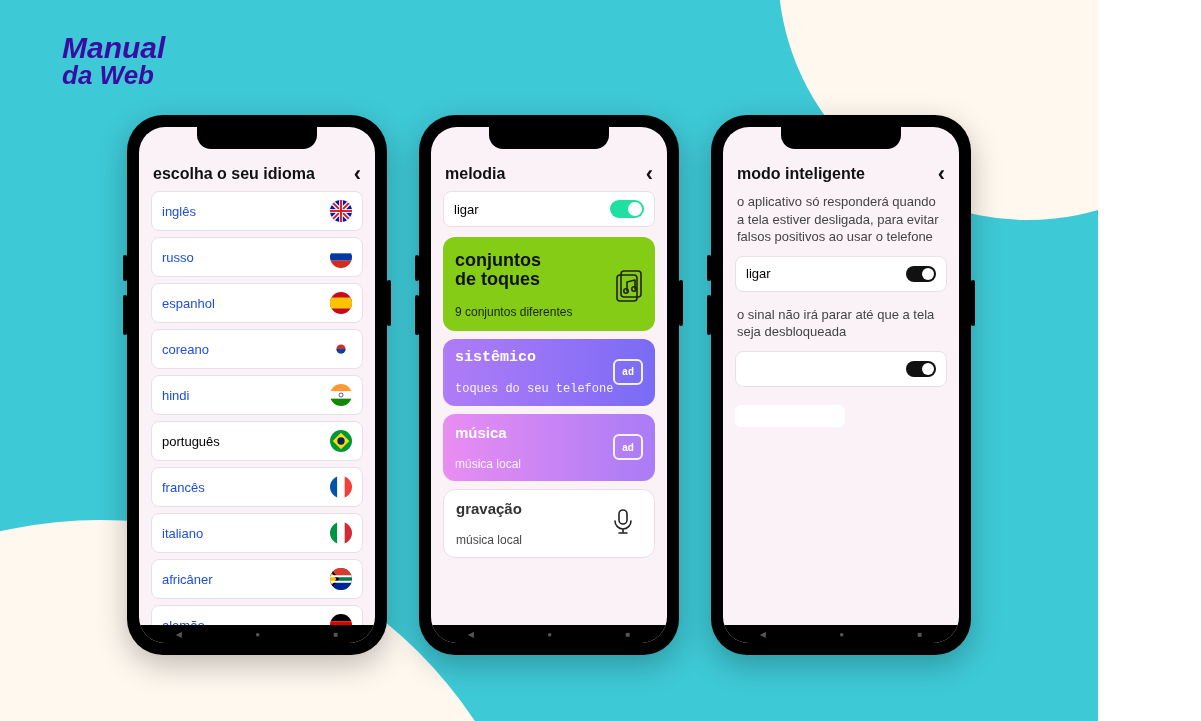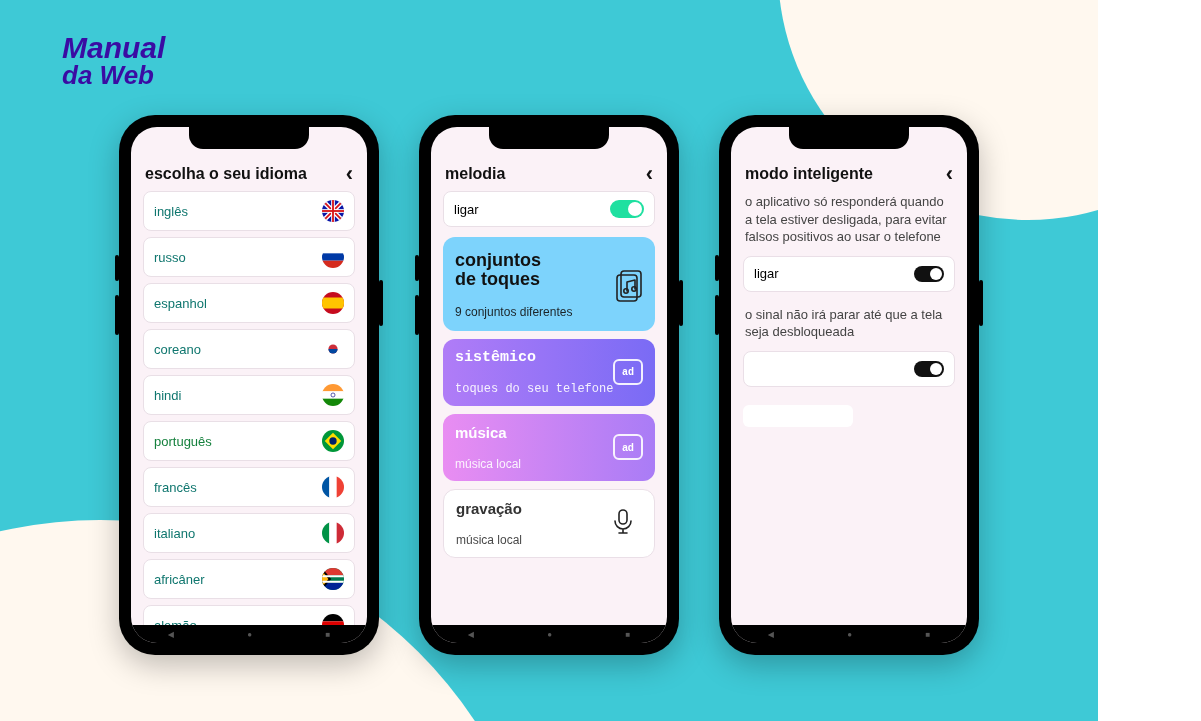--- a/index.html
+++ b/index.html
@@ -42,21 +42,21 @@
     line-height: 0.95;
   }
   .logo .small { font-size: 26px; }
 
   .phones {
     position: absolute;
     top: 115px;
     left: 0; right: 0;
     display: flex;
     justify-content: center;
-    gap: 40px;
+    gap: 32px;
   }
 
   .phone {
     position: relative;
     width: 260px;
     height: 540px;
     background: #000;
     border-radius: 36px;
     box-shadow: 0 10px 30px rgba(0,0,0,0.25);
     padding: 12px;
@@ -129,24 +129,24 @@
   .lang-item {
     background: #fff;
     border: 1px solid #e9dfe6;
     border-radius: 8px;
     padding: 8px 10px;
     margin-bottom: 6px;
     display: flex;
     align-items: center;
     justify-content: space-between;
     font-size: 13px;
-    color: #0f766e;
+    color: #1d4ed8;
     cursor: pointer;
   }
-  .lang-item.selected { color: #15803d; }
+  .lang-item.selected { color: #000000; }
   .flag {
     width: 22px; height: 22px;
     border-radius: 50%;
     flex: 0 0 22px;
   }
 
   
   .toggle-row {
     background: #fff;
     border: 1px solid #e9dfe6;
@@ -175,21 +175,21 @@
     position: relative;
     box-sizing: border-box;
   }
   .card .title { font-size: 15px; font-weight: 700; }
   .card .sub   { font-size: 12px; opacity: 0.9; margin-top: 16px; }
   .card .icon-right {
     position: absolute; right: 12px; top: 50%; transform: translateY(-50%);
     width: 34px; height: 34px;
   }
   .card.hero {
-    background: #7dd3fc;
+    background: #84cc16;
     color: #111;
     padding: 14px 12px 12px 12px;
   }
   .card.hero .title { font-size: 18px; line-height: 1.05; }
   .card.grad1 {
     background: linear-gradient(90deg, #b07cf7, #7a6bf5);
     color: #fff;
     font-family: Liberation Mono, monospace;
   }
   .card.grad2 {

